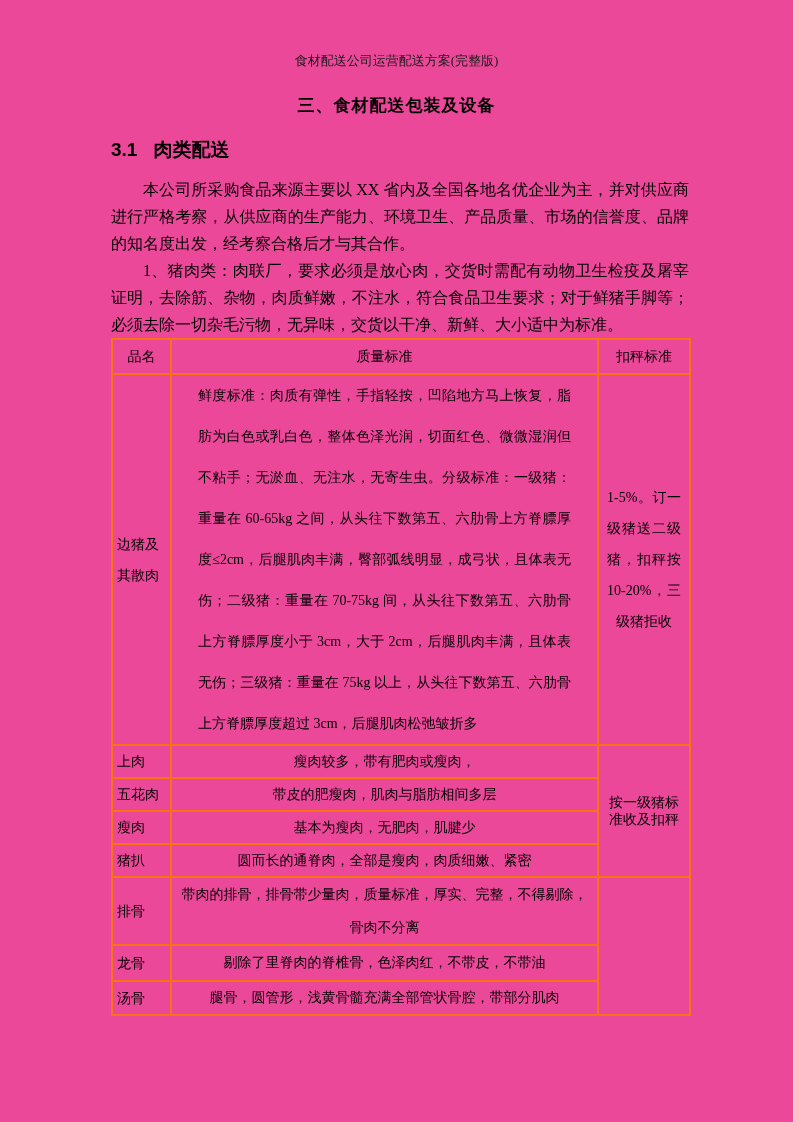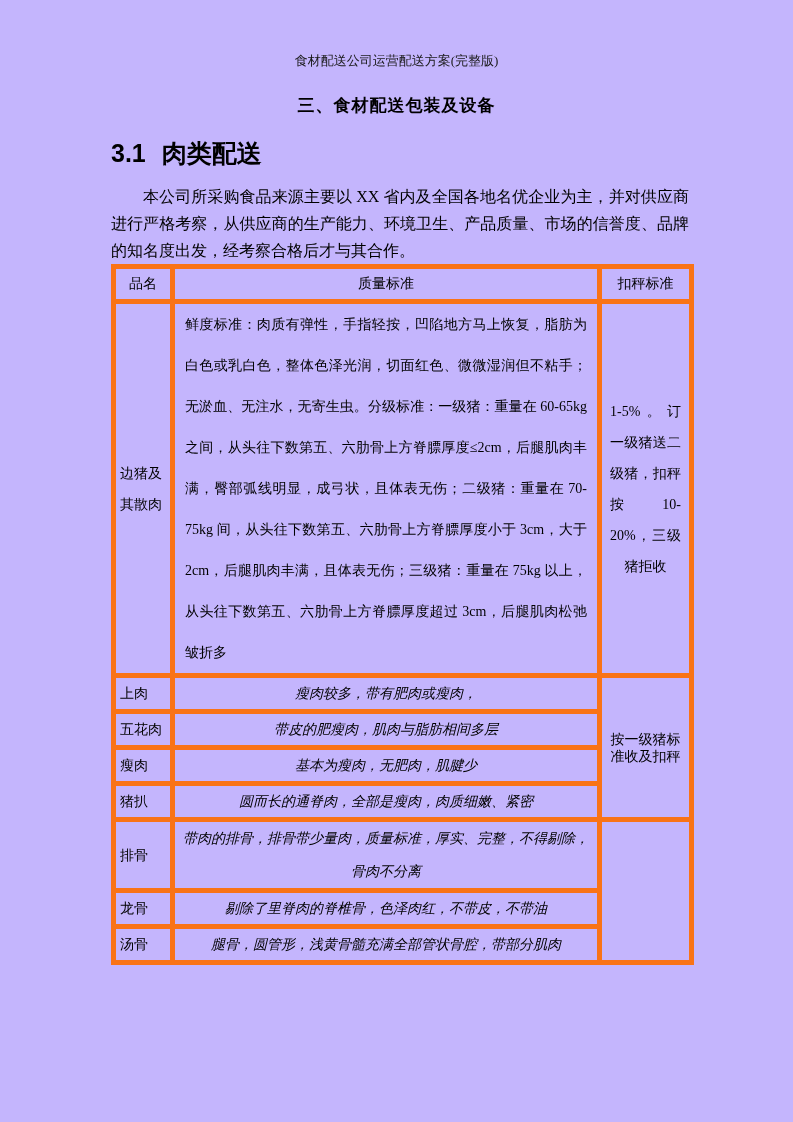--- a/index.html
+++ b/index.html
@@ -1,21 +1,21 @@
 <!DOCTYPE html>
 <html><head>
 <meta charset="utf-8">
 <style>
   * { box-sizing: border-box; margin: 0; padding: 0; }
   html, body { background: #ffffff; }
   .page {
     position: relative;
     width: 793px;
     height: 1122px;
-    background: #c4b5fd;
+    background: #ec4899;
     color: #000000;
     font-family: "Liberation Serif", serif;
     overflow: hidden;
   }
   .running-head {
     padding-top: 52px;
     text-align: center;
     font-size: 13px;
     color: #1a1a1a;
   }
@@ -24,60 +24,60 @@
     text-align: center;
     font-family: "Liberation Sans", sans-serif;
     font-weight: bold;
     font-size: 17px;
     letter-spacing: 1px;
   }
   .section-heading {
     margin: 20px 104px 0 111px;
     font-family: "Liberation Sans", sans-serif;
     font-weight: bold;
-    font-size: 25px;
+    font-size: 19px;
   }
   .section-heading .sec-num { margin-right: 16px; }
   .content { margin: 13px 104px 0 111px; }
   .content p {
     font-size: 16px;
     line-height: 27px;
     text-indent: 32px;
     text-align: justify;
   }
   table.meat-table {
     margin-left: 111px;
     border-collapse: collapse;
     width: 578px;
     table-layout: fixed;
     font-size: 14px;
   }
   .meat-table th, .meat-table td {
-    border: 5px solid #f97316;
+    border: 2px solid #f97316;
     font-weight: normal;
     vertical-align: middle;
   }
   .col-name { width: 59px; }
   .col-quality { width: 427px; }
   .col-deduction { width: 92px; }
   .meat-table th { height: 35px; text-align: center; }
   td.name-cell { text-align: left; line-height: 31px; padding: 0 4px; }
   td.quality-big {
     height: 246px;
-    padding: 0 10px;
+    padding: 0 26px;
     text-align: justify;
     line-height: 41px;
   }
   td.deduction-big {
     padding: 0 8px;
     line-height: 31px;
     text-align: justify;
     text-align-last: center;
   }
-  td.quality-cell { text-align: center; padding: 0 8px; font-style: italic; }
+  td.quality-cell { text-align: center; padding: 0 8px; }
   tr.r-single td { height: 32px; }
   tr.r-paigu td { height: 66px; line-height: 33px; }
   tr.r-longgu td { height: 36px; }
   tr.r-tanggu td { height: 34px; }
   td.deduction-merged {
     padding: 0 8px;
     line-height: 17px;
     text-align: center;
   }
 </style>
@@ -89,20 +89,21 @@
   <div class="running-head">食材配送公司运营配送方案(完整版)</div>
 
   <div class="doc-title">三、食材配送包装及设备</div>
 
   <div class="section-heading">
     <span class="sec-num">3.1</span><span>肉类配送</span>
   </div>
 
   <div class="content">
     <p>本公司所采购食品来源主要以 XX 省内及全国各地名优企业为主，并对供应商进行严格考察，从供应商的生产能力、环境卫生、产品质量、市场的信誉度、品牌的知名度出发，经考察合格后才与其合作。</p>
+    <p>1、猪肉类：肉联厂，要求必须是放心肉，交货时需配有动物卫生检疫及屠宰证明，去除筋、杂物，肉质鲜嫩，不注水，符合食品卫生要求；对于鲜猪手脚等；必须去除一切杂毛污物，无异味，交货以干净、新鲜、大小适中为标准。</p>
   </div>
 
   <table class="meat-table">
     <colgroup>
       <col class="col-name">
       <col class="col-quality">
       <col class="col-deduction">
     </colgroup>
     <tbody>
         <tr>

